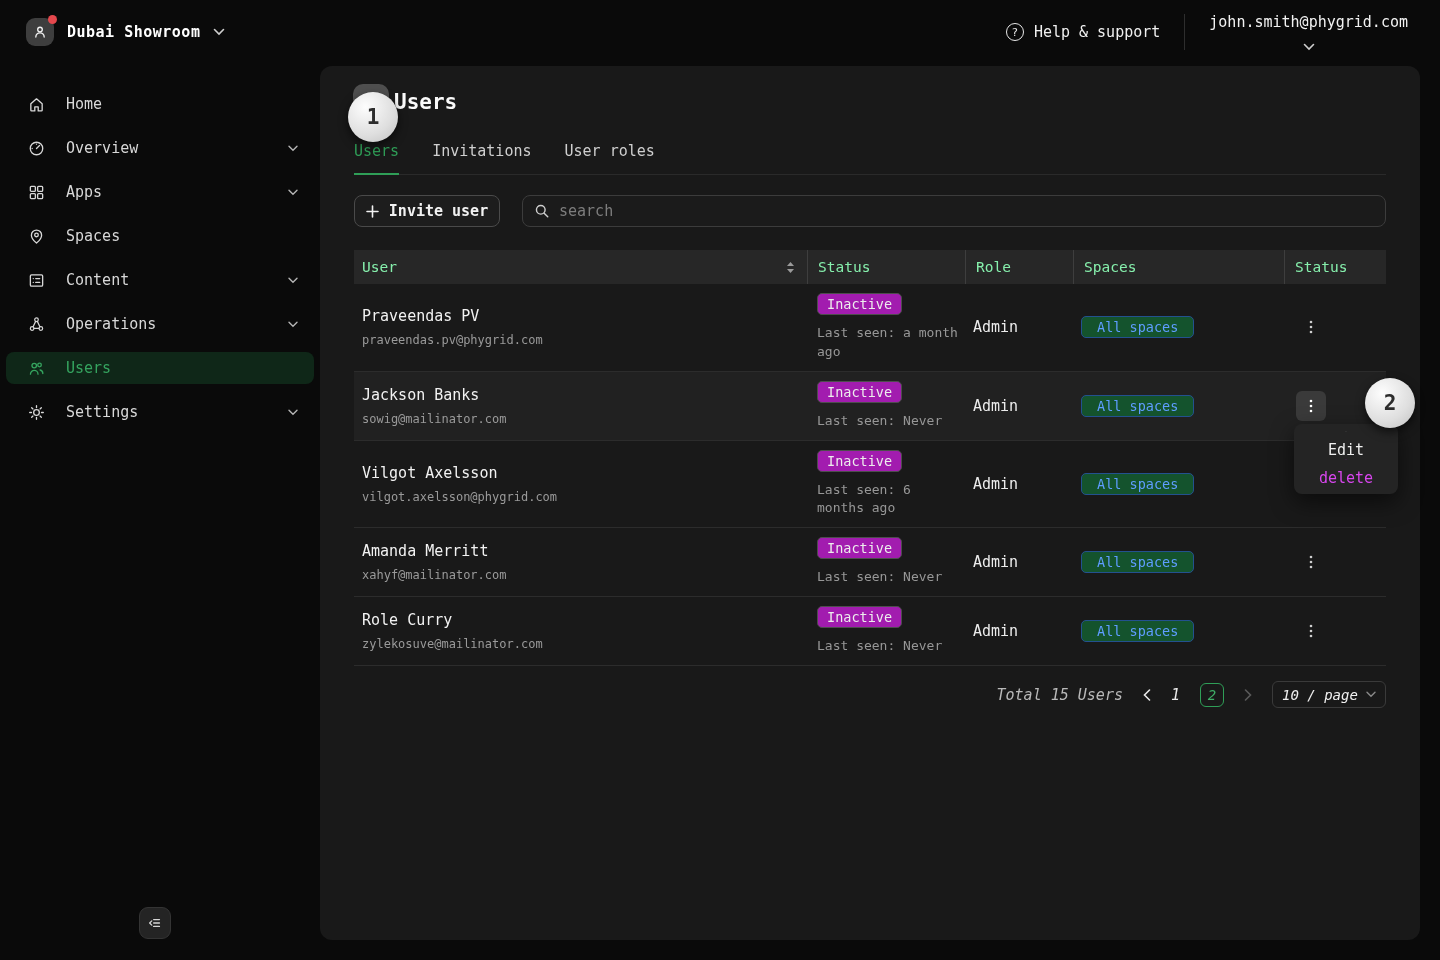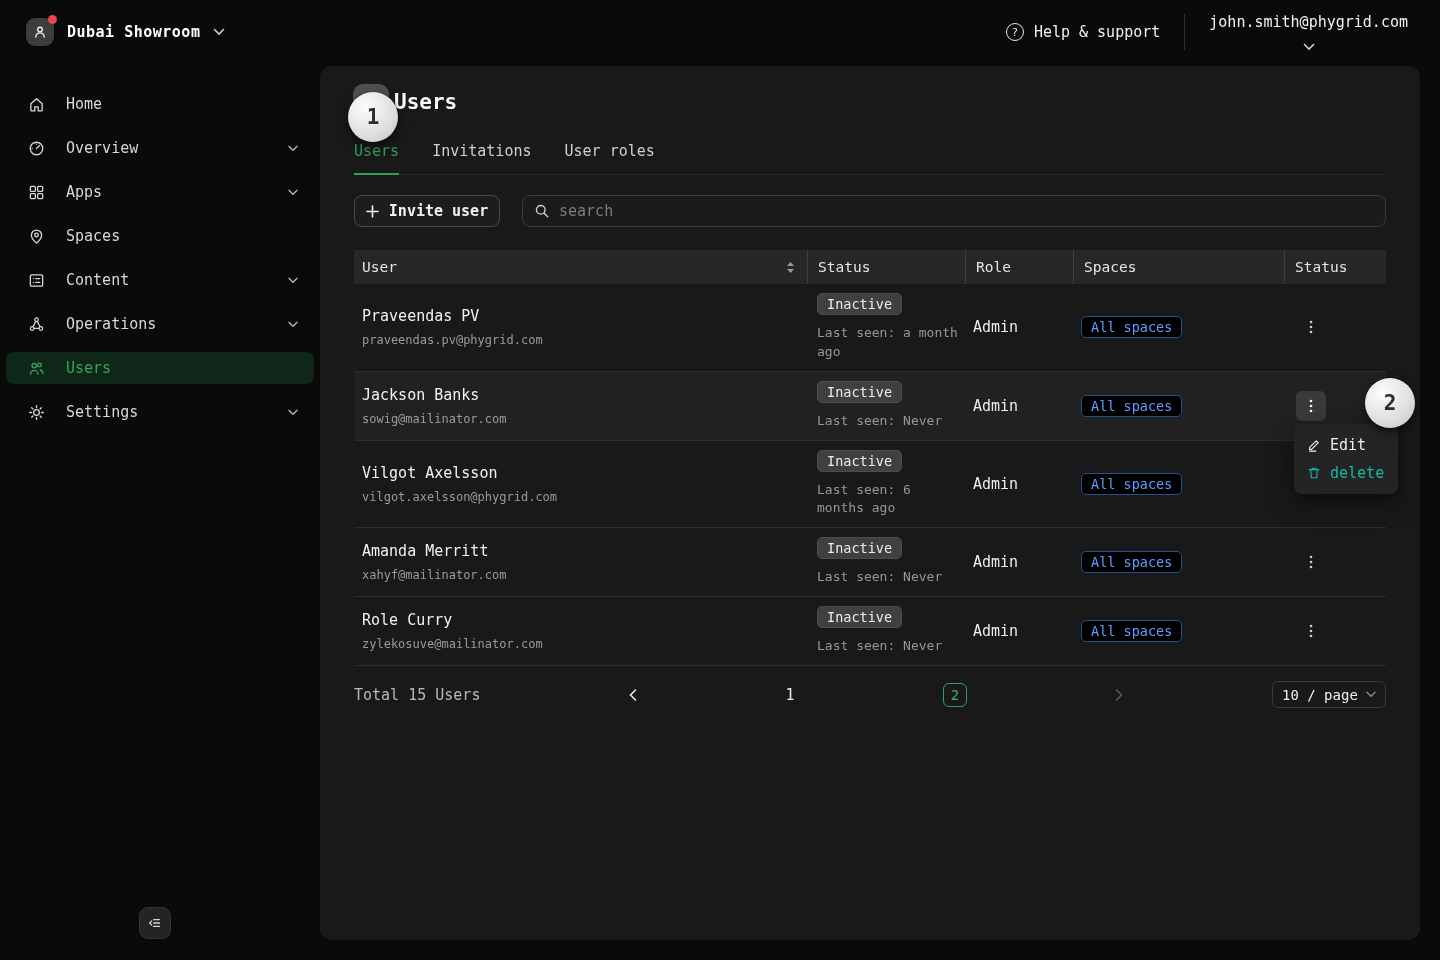--- a/index.html
+++ b/index.html
@@ -49,45 +49,45 @@
   .tab.active { color:#2f9e57; border-bottom-color:#2f9e57; }
 
   .controls { margin-top:20px; display:flex; gap:22px; height:32px; }
   .invite-btn { display:flex; align-items:center; justify-content:center; gap:10px; width:146px; background:#1d1d1d; border:1px solid #4a4a4a; border-radius:8px; color:#f2f2f2; font-size:15px; font-weight:700; cursor:pointer; font-family:inherit; }
   .search-box { flex:1; display:flex; align-items:center; gap:9px; background:#1b1b1b; border:1px solid #3c3c3c; border-radius:8px; padding:0 11px; color:#cfcfcf; }
   .search-box input { flex:1; background:transparent; border:none; outline:none; color:#e8e8e8; font-size:15px; font-family:inherit; }
   .search-box input::placeholder { color:#7d7d7d; }
 
   .table { margin-top:23px; }
   .grid-cols { display:grid; grid-template-columns:453px 158px 108px 211px 102px; }
-  .thead { background:#272727; height:34px; align-items:center; font-size:14.5px; color:#e5e5e5; }
+  .thead { background:#272727; height:34px; align-items:center; font-size:14.5px; color:#86efac; }
   .thead > div { display:flex; align-items:center; height:100%; padding-left:8px; }
   .thead > .sep { border-left:1px solid #3e3e3e; padding-left:10px; }
   .th-user { justify-content:space-between; padding-right:12px; }
   .sort-icon { color:#9a9a9a; }
 
   .trow { border-bottom:1px solid #2c2c2c; padding:9px 0; align-items:center; }
   .trow.row-hover { background:#212121; }
   .cell { padding-left:8px; }
   .cell-status { padding-left:10px; }
   .uname { font-size:15px; color:#f2f2f2; margin-bottom:8px; }
   .uemail { font-size:12px; color:#9a9a9a; }
-  .tag-inactive { display:inline-block; padding:2px 9px; border:1px solid #4d4d4d; border-radius:5px; background:#404040; color:#ededed; font-size:13.5px; }
+  .tag-inactive { display:inline-block; padding:2px 9px; border:1px solid #4d4d4d; border-radius:5px; background:#a21caf; color:#ededed; font-size:13.5px; }
   .lastseen { margin-top:9px; color:#979797; font-size:13px; line-height:1.45; max-width:152px; }
   .cell-role { font-size:15px; color:#ececec; }
-  .tag-spaces { display:inline-block; padding:2px 9px; border:1px solid #23518f; border-radius:5px; background:#000000; color:#5f9dff; font-size:13.5px; cursor:pointer; }
+  .tag-spaces { display:inline-block; padding:2px 15px; border:1px solid #23518f; border-radius:5px; background:#14532d; color:#5f9dff; font-size:13.5px; cursor:pointer; }
   .cell-actions { padding-left:12px; }
   .kebab { width:30px; height:30px; border:none; background:transparent; border-radius:6px; display:flex; align-items:center; justify-content:center; color:#cfcfcf; cursor:pointer; }
   .kebab.kebab-active { background:#3a3a3a; color:#ffffff; }
 
   .context-menu { position:absolute; left:974px; top:358px; width:104px; background:#242424; border-radius:8px; padding:7px 0; box-shadow:0 8px 22px rgba(0,0,0,.55); z-index:20; }
-  .menu-item { display:flex; align-items:center; gap:9px; height:28px; padding:0 13px; font-size:15px; color:#f0f0f0; cursor:pointer; }
-  .menu-item.danger { color:#14b8a6; }
-
-  .pagination { margin-top:15px; height:28px; display:flex; justify-content:space-between; align-items:center; gap:20px; font-size:15px; }
+  .menu-item { display:flex; align-items:center; gap:9px; height:28px; padding:0 13px; font-size:15px; color:#f0f0f0; cursor:pointer;flex-direction:column; }
+  .menu-item.danger { color:#d946ef; }
+
+  .pagination { margin-top:15px; height:28px; display:flex; justify-content:flex-end; align-items:center; gap:20px; font-size:15px;font-style:italic; }
   .pg-total { color:#b9b9b9; }
   .pg-arrow { background:none; border:none; color:#e8e8e8; font-size:15px; font-family:inherit; cursor:pointer; }
   .pg-arrow.disabled { color:#5a5a5a; cursor:default; }
   .pg-num { color:#e8e8e8; cursor:pointer; }
   .pg-num.current { width:24px; height:24px; display:flex; align-items:center; justify-content:center; border:1px solid #2f9e57; border-radius:6px; color:#3fae67; font-size:14px; }
   .pg-size { width:114px; height:27px; display:flex; align-items:center; justify-content:space-between; border:1px solid #3a3a3a; border-radius:6px; padding:0 9px; color:#f0f0f0; font-size:14px; cursor:pointer; }
   .pg-size .chev { color:#8a8a8a; }
 </style>
 </head>
 <body>

